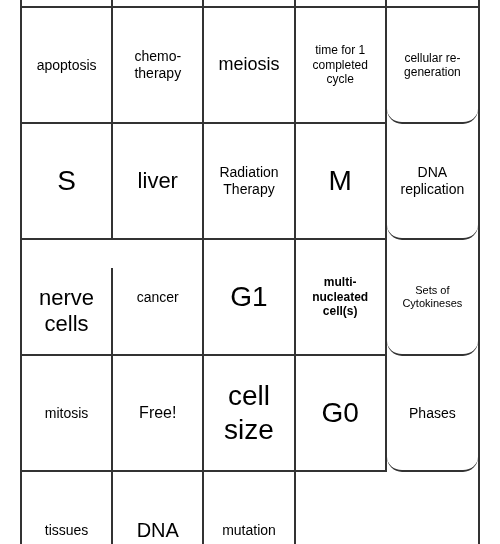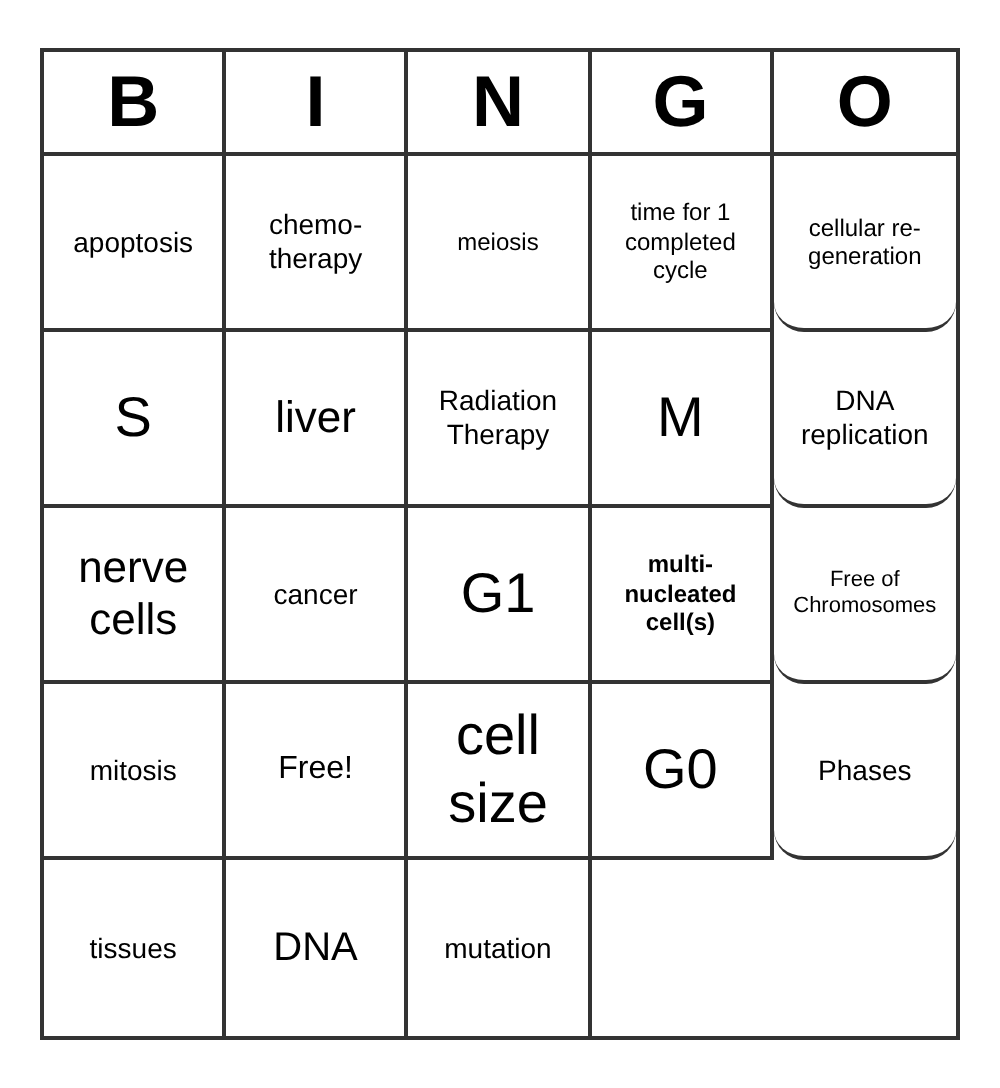--- a/index.html
+++ b/index.html
@@ -64,35 +64,35 @@
   <div class="bingo-header-cell">B</div>
       <div class="bingo-header-cell">I</div>
       <div class="bingo-header-cell">N</div>
       <div class="bingo-header-cell">G</div>
       <div class="bingo-header-cell">O</div>
     </div>
   <div class="bingo-grid">
   <div class="bingo-cell" style="font-size: 14px; white-space: pre-line;">apoptosis</div>
       <div class="bingo-cell" style="font-size: 14px; white-space: pre-line;">chemo-
 therapy</div>
-      <div class="bingo-cell" style="font-size: 12px; white-space: pre-line;">meiosis</div>
+      <div class="bingo-cell" style="font-size: 18px; white-space: pre-line;">meiosis</div>
       <div class="bingo-cell" style="font-size: 12px; white-space: pre-line;">time for 1 completed cycle</div>
       <div class="bingo-cell" style="font-size: 12px; white-space: pre-line;">cellular re-
 generation</div>
       <div class="bingo-cell" style="font-size: 28px; white-space: pre-line;">S</div>
       <div class="bingo-cell" style="font-size: 22px; white-space: pre-line;">liver</div>
       <div class="bingo-cell" style="font-size: 14px; white-space: pre-line;">Radiation Therapy</div>
       <div class="bingo-cell" style="font-size: 28px; white-space: pre-line;">M</div>
       <div class="bingo-cell" style="font-size: 14px; white-space: pre-line;">DNA replication</div>
-      <div class="bingo-cell" style="font-size: 22px; white-space: pre-line;">nerve cells</div>
+      <div class="bingo-cell" style="font-size: 22px; white-space: pre-line; margin-top: 28px;">nerve cells</div>
       <div class="bingo-cell" style="font-size: 14px; white-space: pre-line;">cancer</div>
       <div class="bingo-cell" style="font-size: 28px; white-space: pre-line;">G1</div>
       <div class="bingo-cell" style="font-size: 12px; white-space: pre-line; font-weight: bold;">multi-
 nucleated cell(s)</div>
-      <div class="bingo-cell" style="font-size: 11px; white-space: pre-line;">Free of Chromosomes</div>
+      <div class="bingo-cell" style="font-size: 11px; white-space: pre-line;">Sets of Cytokineses</div>
       <div class="bingo-cell" style="font-size: 14px; white-space: pre-line; text-align: right;">mitosis</div>
       <div class="bingo-cell" style="font-size: 16px; font-weight: normal; white-space: pre-line;">Free!</div>
       <div class="bingo-cell" style="font-size: 28px; white-space: pre-line;">cell size</div>
       <div class="bingo-cell" style="font-size: 28px; white-space: pre-line;">G0</div>
       <div class="bingo-cell" style="font-size: 14px; white-space: pre-line;">Phases</div>
       <div class="bingo-cell" style="font-size: 14px; white-space: pre-line;">tissues</div>
       <div class="bingo-cell" style="font-size: 20px; white-space: pre-line;">DNA</div>
       <div class="bingo-cell" style="font-size: 14px; white-space: pre-line;">mutation</div>
     </div>
 </div>

